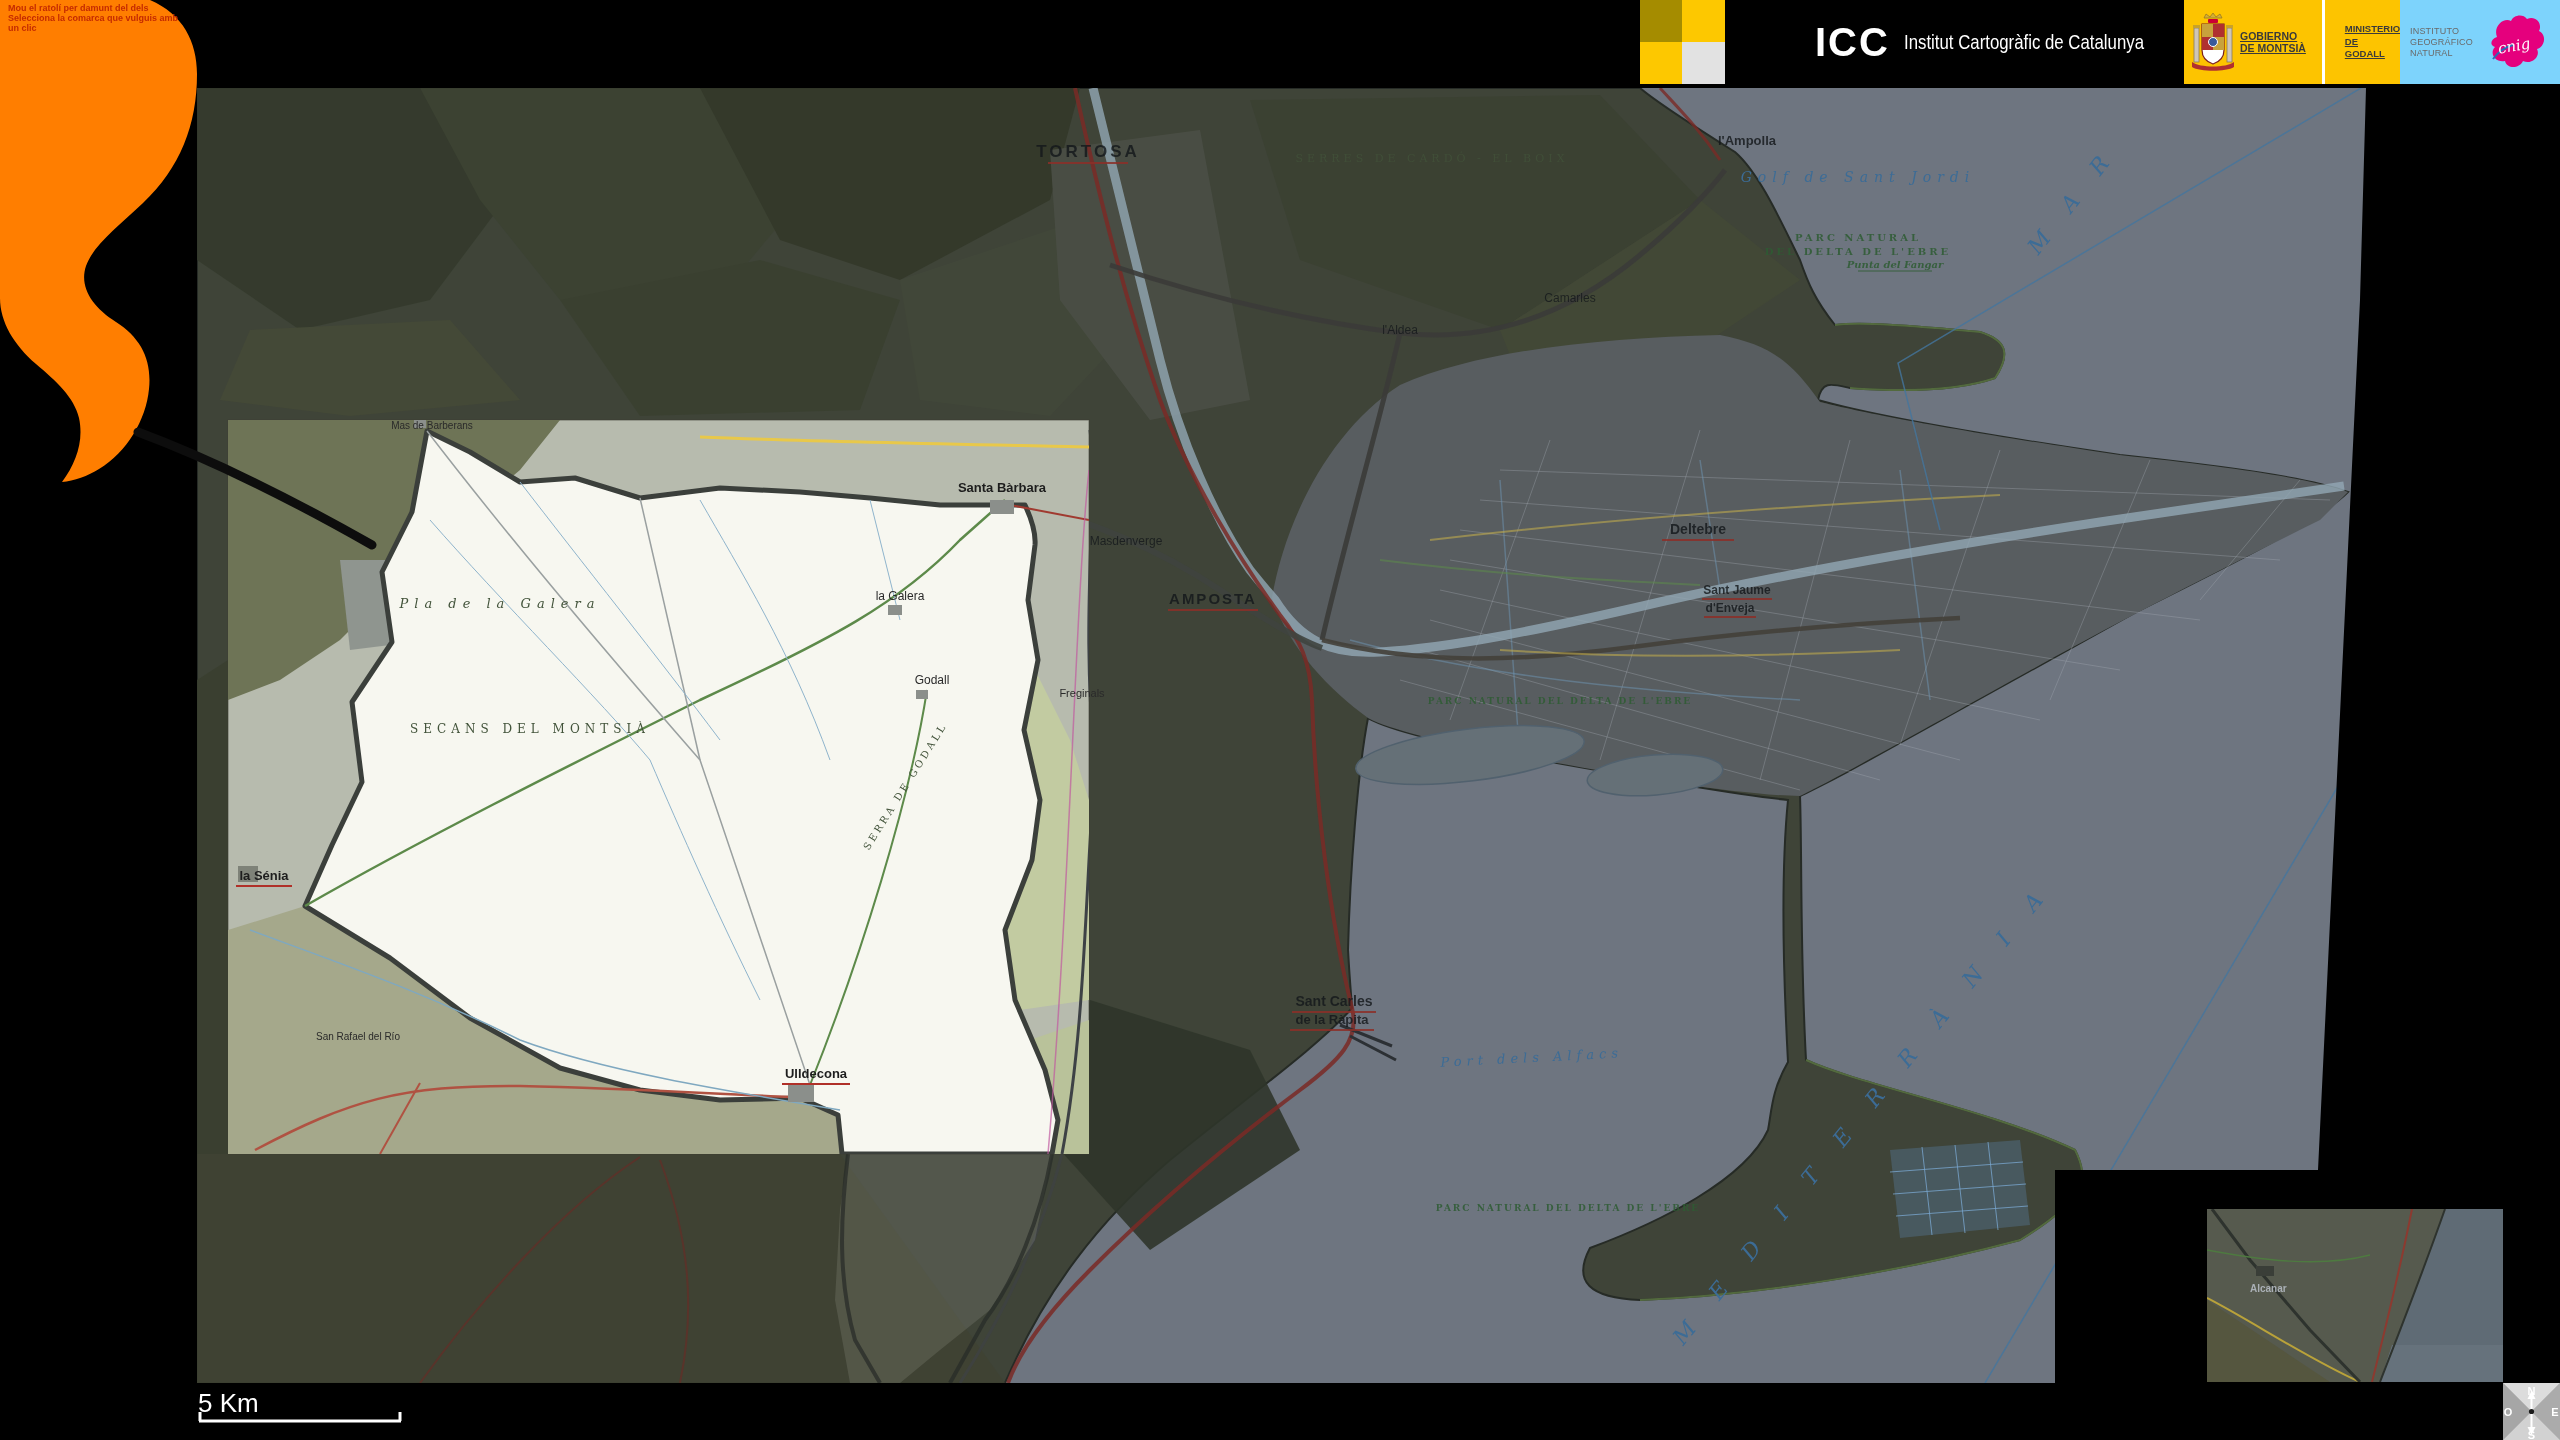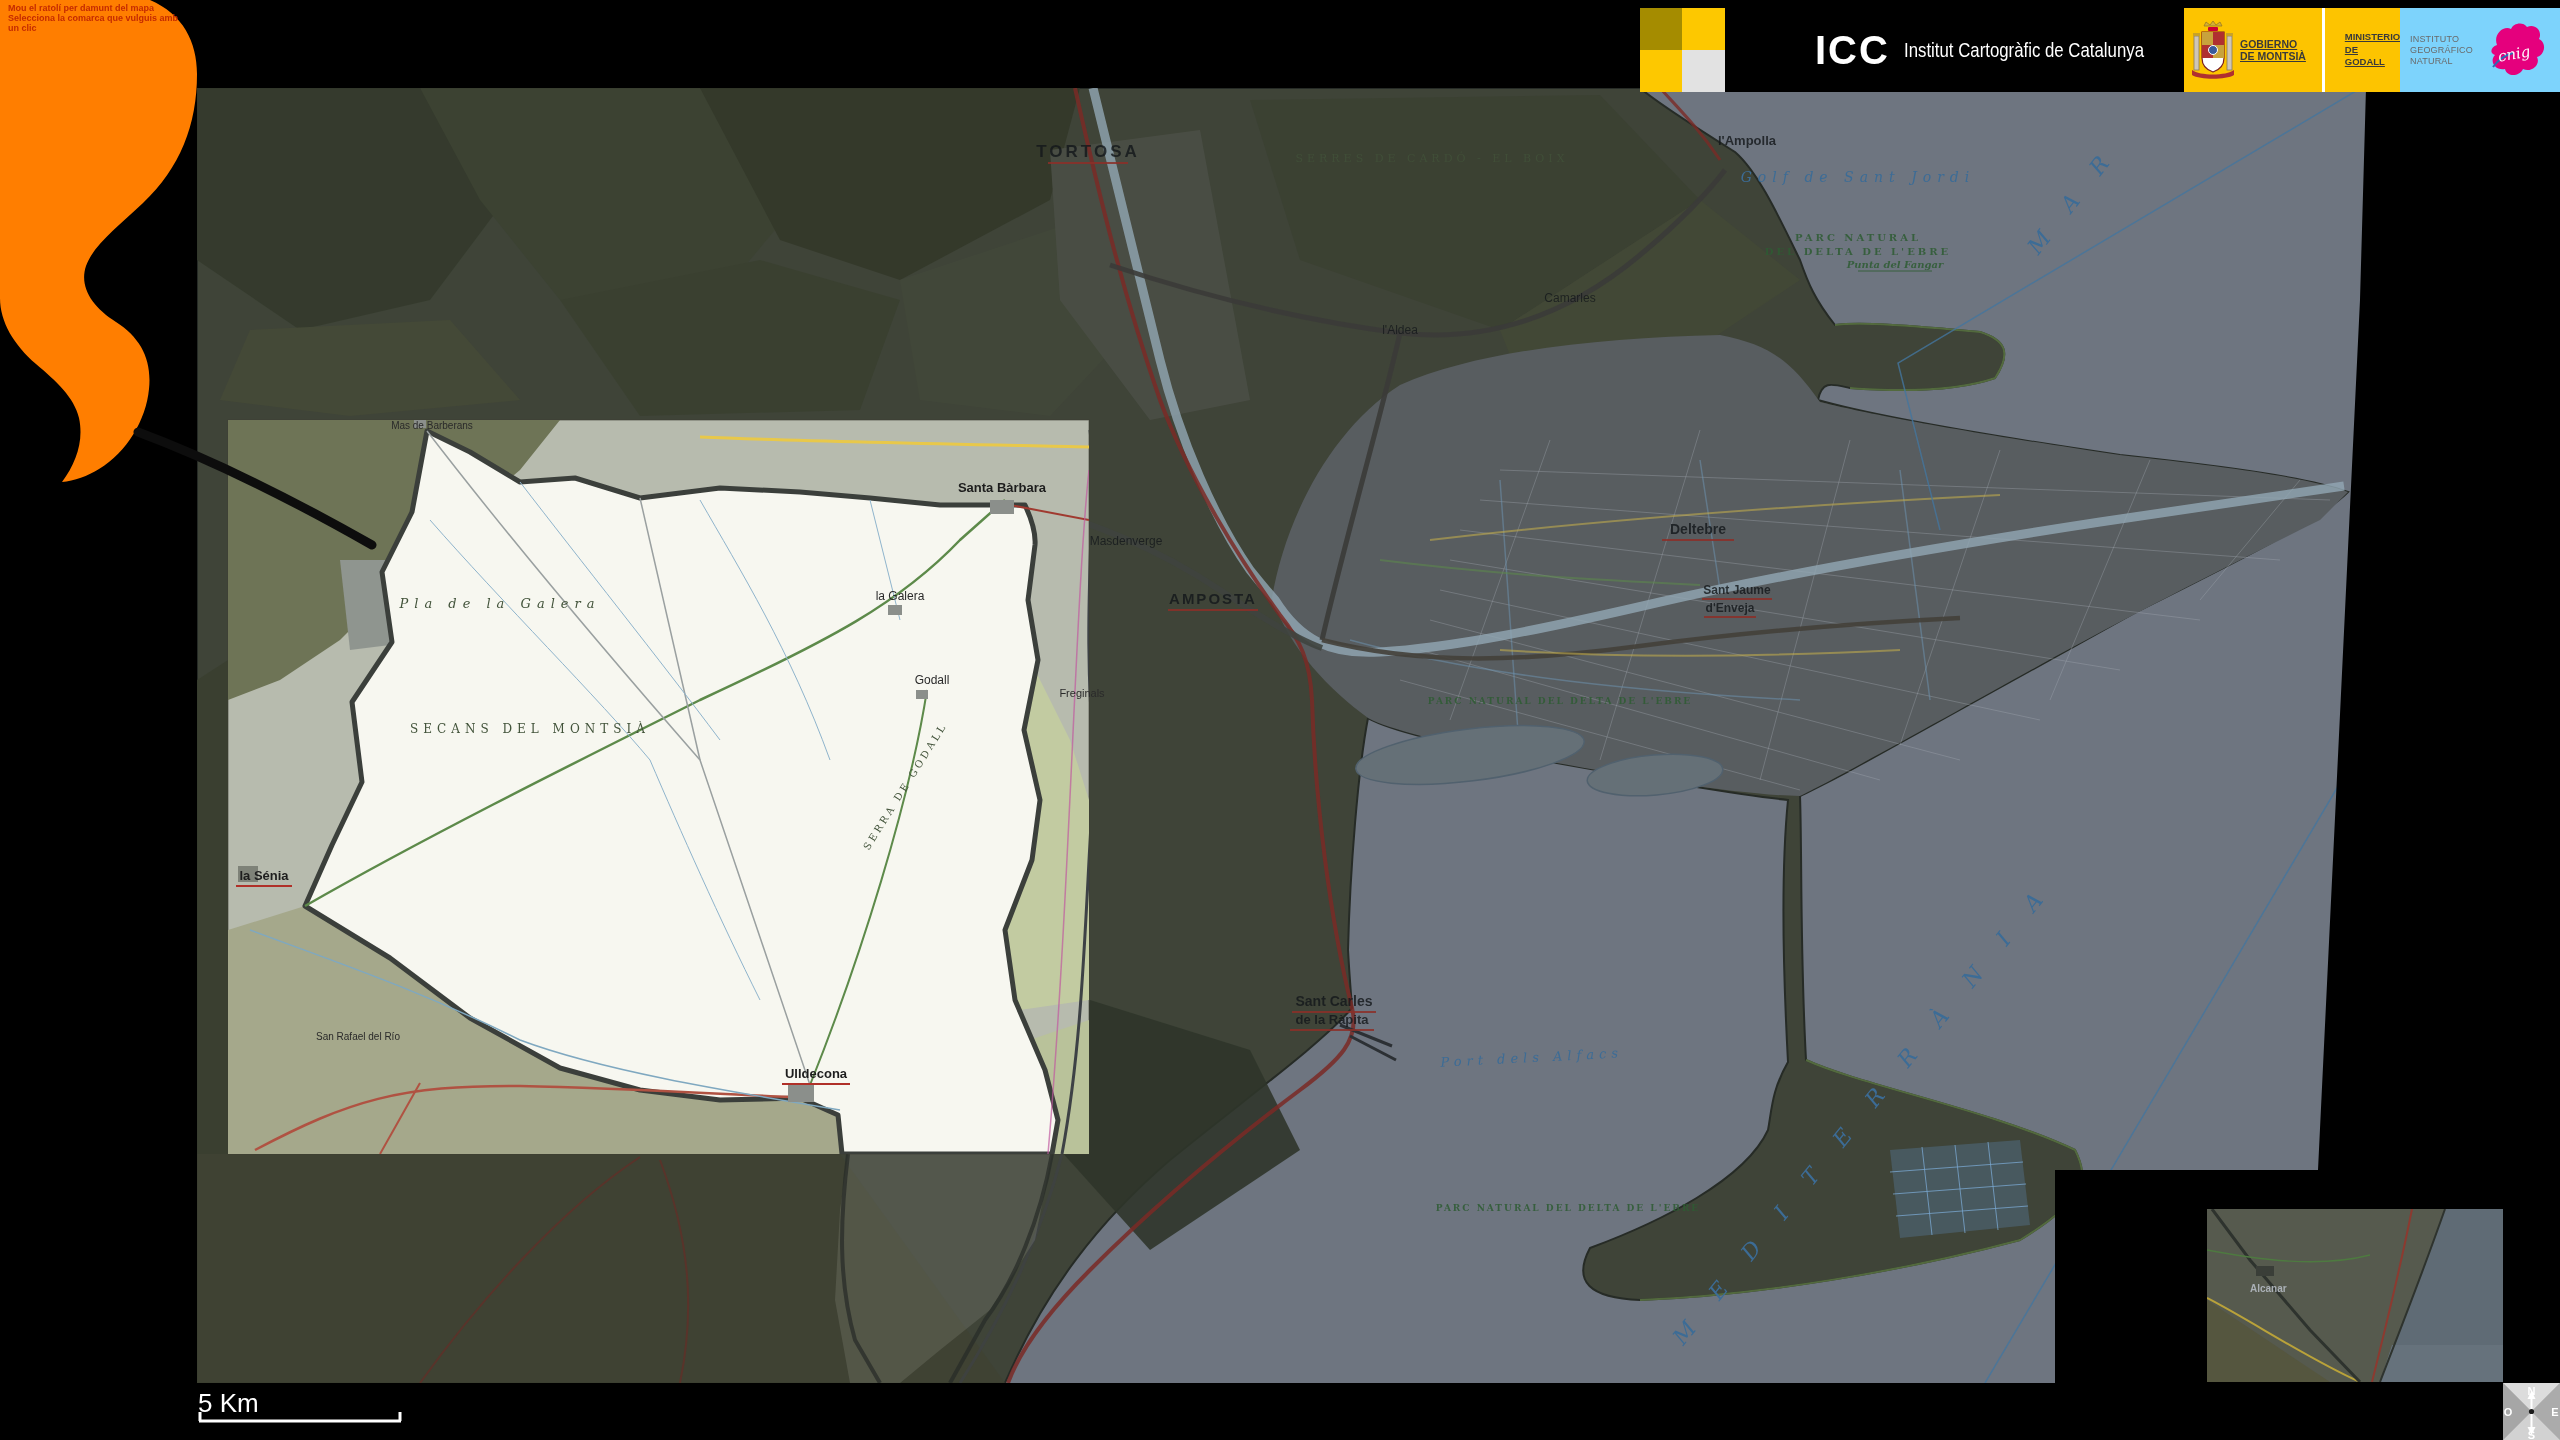--- a/index.html
+++ b/index.html
@@ -1,19 +1,19 @@
 <!DOCTYPE html>
 <html><head>
 <meta charset="utf-8">
 <style>
   html,body{margin:0;padding:0;background:#000;}
   body{width:2560px;height:1440px;position:relative;overflow:hidden;font-family:"Liberation Sans",sans-serif;}
 
   
-  .hdr{position:absolute;top:8px;left:1640px;height:84px;display:flex;}
+  .hdr{position:absolute;top:0;left:1640px;height:84px;display:flex;}
   .sq-logo{width:85px;height:84px;display:grid;grid-template-columns:42px 43px;grid-template-rows:42px 42px;}
   .sq-tl{background:#a58c00;} .sq-tr{background:#fdc800;} .sq-bl{background:#fdc800;} .sq-br{background:#e2e2e2;}
   .brand{width:459px;height:84px;background:#000;display:flex;align-items:center;padding-left:90px;box-sizing:border-box;white-space:nowrap;}
   .brand .acro{color:#fff;font-weight:bold;font-size:40px;letter-spacing:2px;margin-right:14px;}
   .brand .full{color:#fff;font-size:21px;display:inline-block;transform:scaleX(.8);transform-origin:left center;}
   .gob{width:138px;height:84px;background:#fdc400;display:flex;align-items:center;}
   .gob .coat{margin:0 6px 0 8px;}
   .gob-txt{color:#3a3a3a;font-size:10.5px;font-weight:bold;line-height:12.5px;text-decoration:underline;}
   .sep{width:3px;height:84px;background:#fff;}
   .min{width:75px;height:84px;background:#fdc400;display:flex;align-items:center;justify-content:center;}
@@ -306,21 +306,21 @@
     <polygon points="2531.5,1435 2527.5,1427 2535.5,1427" fill="#fff"></polygon>
     <circle cx="2531.5" cy="1411.5" r="2.6" fill="#1a1a1a"></circle>
     <text class="compass-letter" x="2531.5" y="1395" font-size="11" text-anchor="middle">N</text>
     <text class="compass-letter" x="2531.5" y="1439" font-size="11" text-anchor="middle">S</text>
     <text class="compass-letter" x="2508" y="1416" font-size="11" text-anchor="middle">O</text>
     <text class="compass-letter" x="2555" y="1416" font-size="11" text-anchor="middle">E</text>
   </g>
 </svg>
 
 <div class="instr">
-  <div>Mou el ratolí per damunt del mapa</div>
+  <div>Mou el ratolí per damunt del dels</div>
   <div>Selecciona la comarca que vulguis amb un clic</div>
 </div>
 
 <div class="hdr">
   <div class="sq-logo">
     <div class="sq-tl"></div>
     <div class="sq-tr"></div>
     <div class="sq-bl"></div>
     <div class="sq-br"></div>
   </div>

